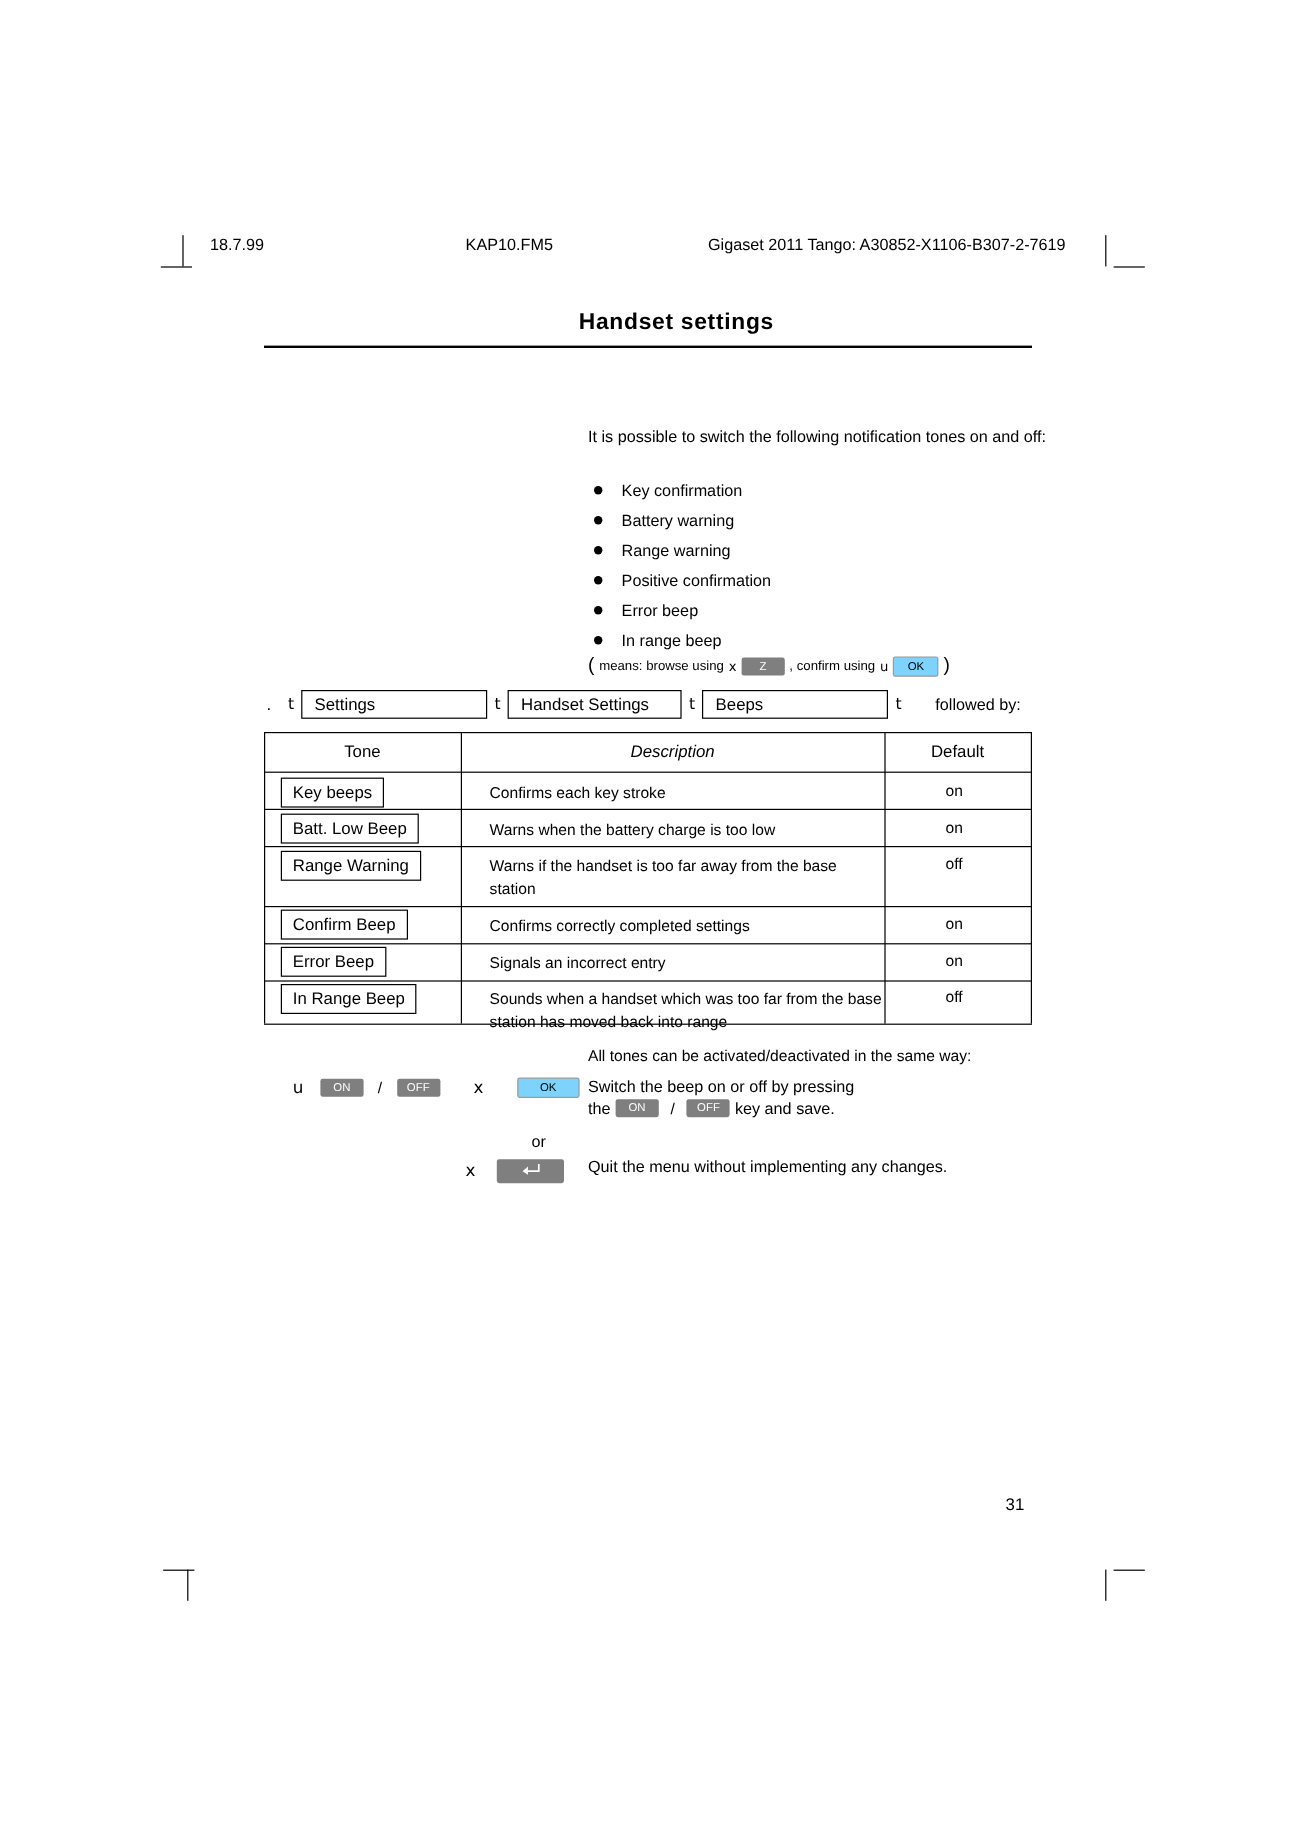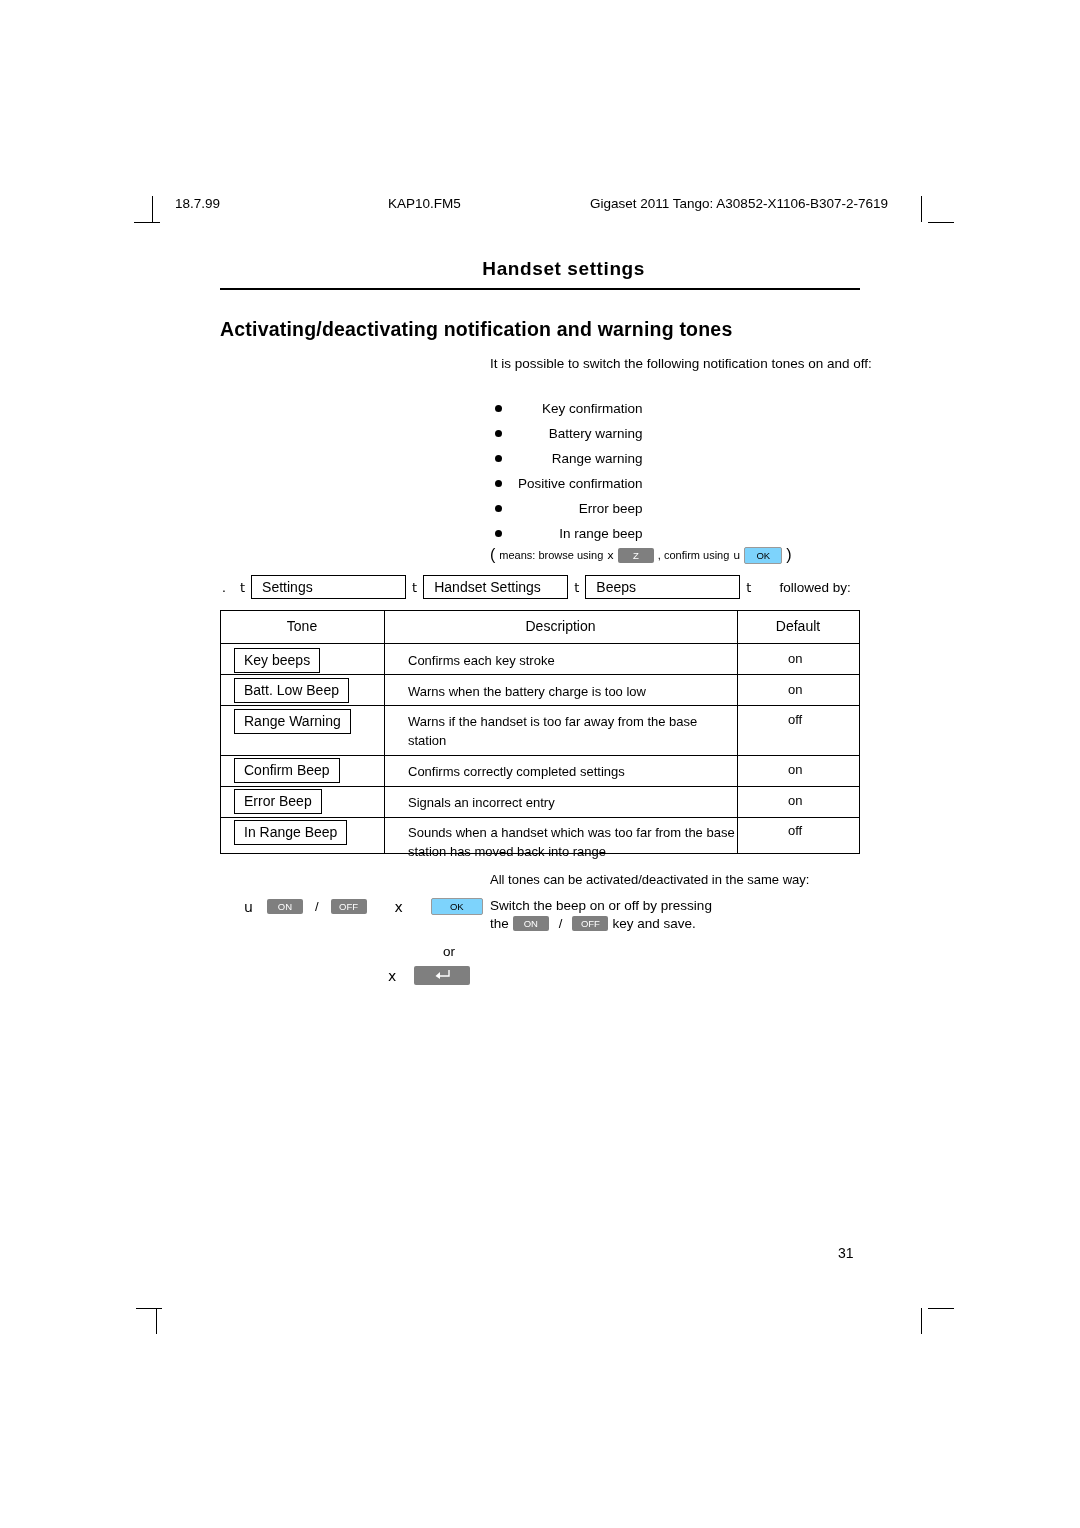--- a/index.html
+++ b/index.html
@@ -33,21 +33,21 @@
 
   .h1 {
     position:absolute; left:220px; top:318px; width:700px;
     font-size:19.5px; font-weight:bold; letter-spacing:0.2px;
   }
 
   
   .col { position:absolute; left:490px; width:400px; }
   .intro { top:355px; font-size:13.5px; line-height:18px; }
   .bullets { position:absolute; left:490px; top:396px; font-size:13.5px; }
-  .bullet { position:relative; height:25px; line-height:25px; padding-left:28px;text-align:right; }
+  .bullet { position:relative; height:25px; line-height:25px; padding-left:28px; }
   .bullet .dot {
     position:absolute; left:5px; top:9px; width:7px; height:7px;
     background:#000; border-radius:50%;
   }
 
   
   .legend {
     position:absolute; left:490px; top:546px; font-size:11px;
     display:flex; align-items:center; gap:4px; white-space:nowrap;
   }
@@ -107,21 +107,20 @@
 
   <div class="hdr">
     <span class="date">18.7.99</span>
     <span class="file">KAP10.FM5</span>
     <span class="ident">Gigaset 2011 Tango: A30852-X1106-B307-2-7619</span>
   </div>
 
   <div class="chapter">Handset settings</div>
   <div class="rule-top"></div>
 
-  <div class="h1">Activating/deactivating notification and warning tones</div>
 
   <div class="col intro" style="position:absolute;">It is possible to switch the following notification tones on and off:</div>
 
   <div class="bullets">
     <div class="bullet"><span class="dot"></span><span>Key confirmation</span></div>
     <div class="bullet"><span class="dot"></span><span>Battery warning</span></div>
     <div class="bullet"><span class="dot"></span><span>Range warning</span></div>
     <div class="bullet"><span class="dot"></span><span>Positive confirmation</span></div>
     <div class="bullet"><span class="dot"></span><span>Error beep</span></div>
     <div class="bullet"><span class="dot"></span><span>In range beep</span></div>
@@ -158,21 +157,21 @@
   <div class="line-h" style="top:786px;"></div>
   <div class="line-h" style="top:817px;"></div>
   <div class="line-h" style="top:853px;"></div>
 
   <div class="mark" style="left:220px; top:610px; width:1px; height:243px;"></div>
   <div class="mark" style="left:384px; top:610px; width:1px; height:243px;"></div>
   <div class="mark" style="left:737px; top:610px; width:1px; height:243px;"></div>
   <div class="mark" style="left:859px; top:610px; width:1px; height:243px;"></div>
 
   <div class="cellwrap" style="left:220px; top:618px; width:164px; text-align:center; font-size:14px;">Tone</div>
-  <div class="cellwrap" style="left:384px; top:618px; width:353px; text-align:center; font-size:14px;">Description</div>
+  <div class="cellwrap" style="left:384px; top:618px; width:353px; text-align:center; font-size:14px;font-style:italic;">Description</div>
   <div class="cellwrap" style="left:737px; top:618px; width:122px; text-align:center; font-size:14px;">Default</div>
 
   <div class="cellwrap" style="left:234px; top:648px;"><span class="tone-box">Key beeps</span></div>
   <div class="cellwrap desc" style="left:408px; top:651px; width:320px;">Confirms each key stroke</div>
   <div class="cellwrap dflt" style="left:788px; top:651px;">on</div>
 
   <div class="cellwrap" style="left:234px; top:678px;"><span class="tone-box">Batt. Low Beep</span></div>
   <div class="cellwrap desc" style="left:408px; top:682px; width:320px;">Warns when the battery charge is too low</div>
   <div class="cellwrap dflt" style="left:788px; top:682px;">on</div>
 
@@ -216,16 +215,17 @@
 
   <div style="position:absolute; left:388px; top:966px; display:flex; align-items:center; gap:18px;">
     <span class="symb" style="font-size:14px;">x</span>
     <span class="keycap" style="min-width:36px; padding:3px 10px;">
       <svg width="16" height="11" viewBox="0 0 16 11" aria-hidden="true">
         <path d="M15 1 L15 7 L4 7" stroke="#ffffff" stroke-width="1.4" fill="none"></path>
         <path d="M6 3 L1.5 7 L6 10 Z" fill="#ffffff"></path>
       </svg>
     </span>
   </div>
+  <div class="instr" style="left:490px; top:963px; width:400px;">Quit the menu without implementing any changes.</div>
 
   <div class="pagenum">31</div>
 
 </div>
 
 </body></html>

